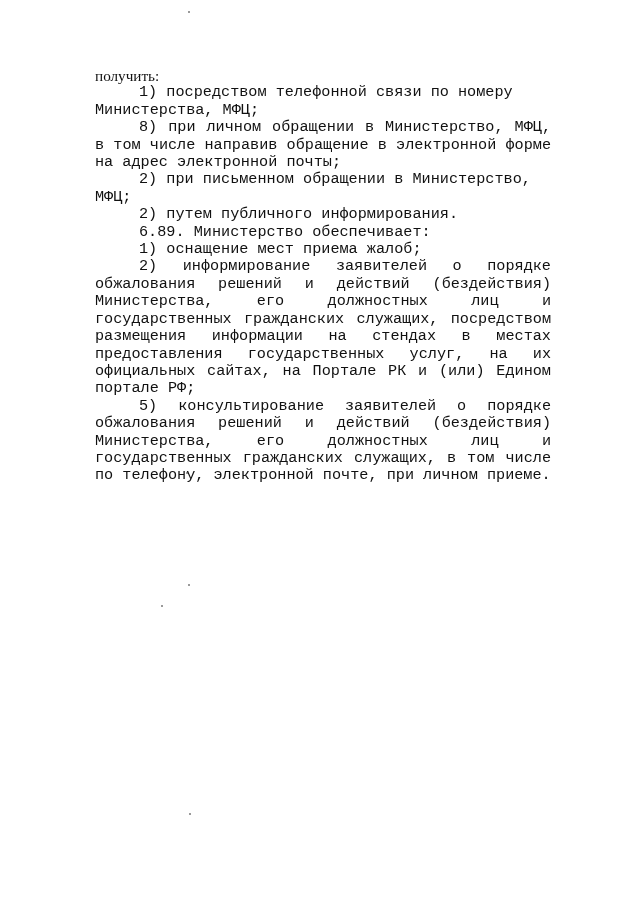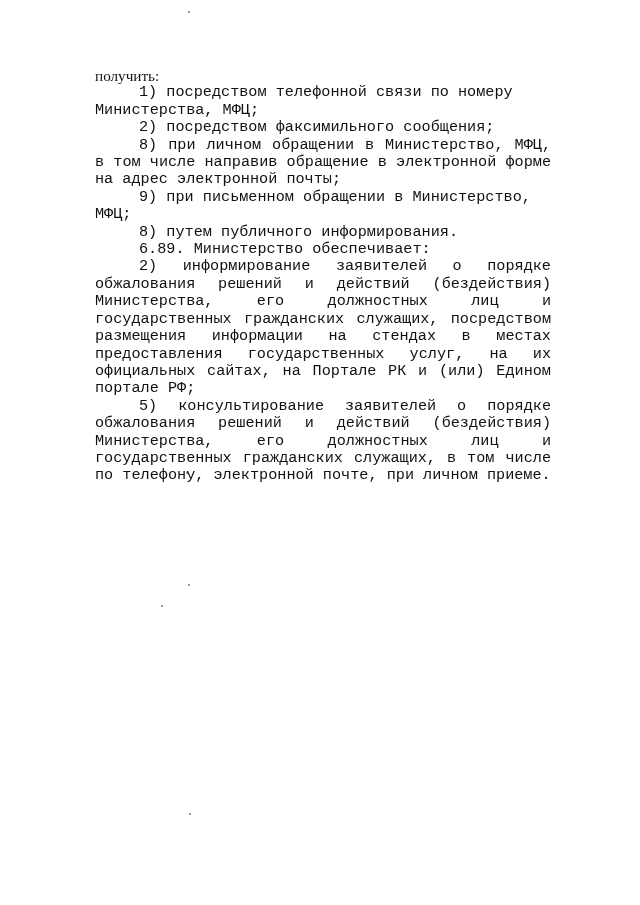--- a/index.html
+++ b/index.html
@@ -22,21 +22,21 @@
 <div class="page">
   <div class="speck" style="left:188px;top:11px"></div>
   <div class="speck" style="left:186px;top:472px"></div>
   <div class="speck" style="left:188px;top:584px"></div>
   <div class="speck" style="left:161px;top:605px"></div>
   <div class="speck" style="left:189px;top:813px"></div>
 
   <div class="text-block">
     <p class="p nojust">получить:</p>
     <p class="p indent nojust">1) посредством телефонной связи по номеру Министерства, МФЦ;</p>
-    <p class="p indent nojust">2) посредством факсимильного сообщения;</p>
     <p class="p indent">8) при личном обращении в Министерство, МФЦ, в том числе направив обращение в электронной форме на адрес электронной почты;</p>
-    <p class="p indent nojust">9) при письменном обращении в Министерство, МФЦ;</p>
-    <p class="p indent nojust">8) путем публичного информирования.</p>
+    <p class="p indent nojust">2) при письменном обращении в Министерство, МФЦ;</p>
+    <p class="p indent nojust">2) путем публичного информирования.</p>
     <p class="p indent nojust">6.89. Министерство обеспечивает:</p>
+    <p class="p indent nojust">1) оснащение мест приема жалоб;</p>
     <p class="p indent">2) информирование заявителей о порядке обжалования решений и действий (бездействия) Министерства, его должностных лиц и государственных гражданских служащих, посредством размещения информации на стендах в местах предоставления государственных услуг, на их официальных сайтах, на Портале РК и (или) Едином портале РФ;</p>
     <p class="p indent">5) консультирование заявителей о порядке обжалования решений и действий (бездействия) Министерства, его должностных лиц и государственных гражданских служащих, в том числе по телефону, электронной почте, при личном приеме.</p>
   </div>
 </div>
 
 </body></html>

